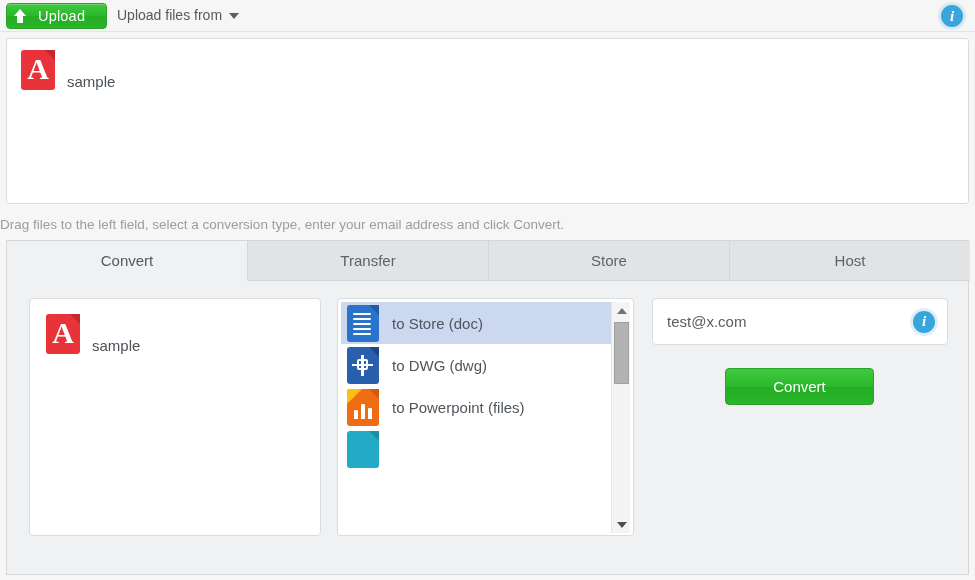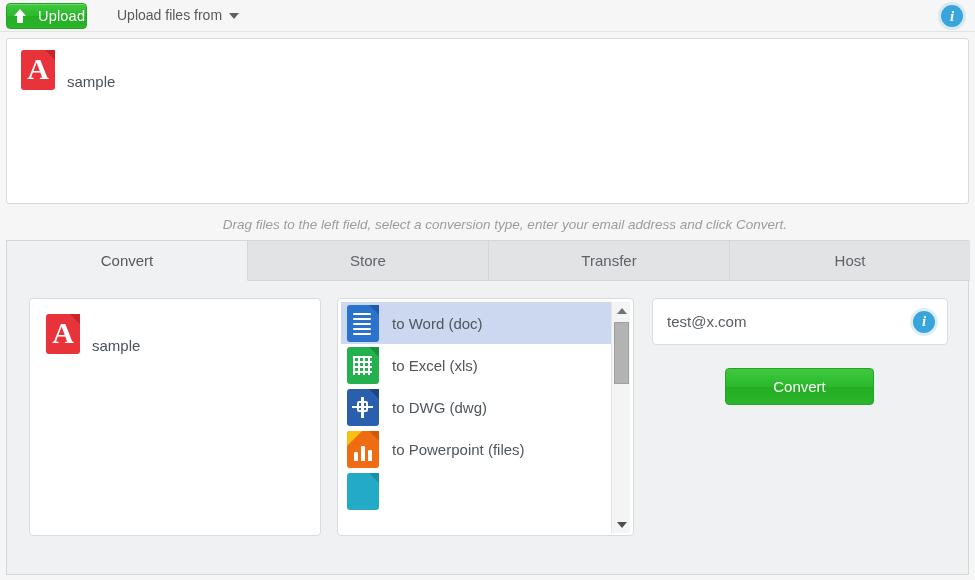--- a/index.html
+++ b/index.html
@@ -13,21 +13,21 @@
 
   
   .toolbar {
     position: absolute; left: 0; top: 0;
     width: 975px; height: 32px;
     background: #f6f6f6;
     border-bottom: 1px solid #e3e3e3;
   }
   .upload-btn {
     position: absolute; left: 6px; top: 3px;
-    width: 81px; height: 26px;
+    width: 101px; height: 26px;
     border-radius: 4px;
     border: 1px solid #27a327;
     background: linear-gradient(to bottom, #3fc93f 0%, #2bb82b 50%, #22ad22 51%, #2ab52a 100%);
     color: #ffffff;
     font-size: 14px;
     cursor: pointer;
     display: flex; align-items: center;
     padding-left: 8px;
     box-shadow: inset 0 1px 0 rgba(255,255,255,.25);
   }
@@ -109,22 +109,22 @@
     font-size: 30px; font-weight: bold;
     display: flex; align-items: center; justify-content: center;
     line-height: 1;
     transform: translateY(-1px);
   }
   .file-name { font-size: 15px; color: #4b5258; margin-top: 24px; }
 
   
   .hint {
     position: absolute; left: 0; top: 217px;
-    width: 787px; text-align: right;
-    font-size: 13.5px; font-style: italic; color: #9a9da0;
+    width: 787px; text-align: left;
+    font-size: 13.5px; color: #9a9da0;
   }
 
   
   .panel {
     position: absolute; left: 6px; top: 240px;
     width: 963px; height: 335px;
     background: #f0f1f2;
     border: 1px solid #d4d6d8;
     border-radius: 0;
   }
@@ -327,24 +327,24 @@
 
 <div class="hint">Drag files to the left field, select a conversion type, enter your email address and click Convert.</div>
 
 <div class="panel">
 
   <div class="tabs">
     <div class="tab active">
       <span>Convert</span>
     </div>
     <div class="tab">
+      <span>Transfer</span>
+    </div>
+    <div class="tab">
       <span>Store</span>
-    </div>
-    <div class="tab">
-      <span>Transfer</span>
     </div>
     <div class="tab">
       <span>Host</span>
     </div>
   </div>
 
   <div class="content">
 
     <div class="card files-card">
       <div class="file-chip">
@@ -365,31 +365,23 @@
             <span class="body"></span>
               <span class="fold"></span>
             <span class="lines">
                 <i></i>
                 <i></i>
                 <i></i>
                 <i></i>
                 <i></i>
               </span>
           </span>
-          <span>to Word (doc)</span>
+          <span>to Store (doc)</span>
         </div>
 
-        <div class="type-row">
-          <span class="ticon ic-excel">
-            <span class="body"></span>
-              <span class="fold"></span>
-            <span class="grid"></span>
-          </span>
-          <span>to Excel (xls)</span>
-        </div>
 
         <div class="type-row">
           <span class="ticon ic-dwg">
             <span class="body"></span>
               <span class="fold"></span>
             <span class="cross">
                 <i></i>
               </span>
           </span>
           <span>to DWG (dwg)</span>

